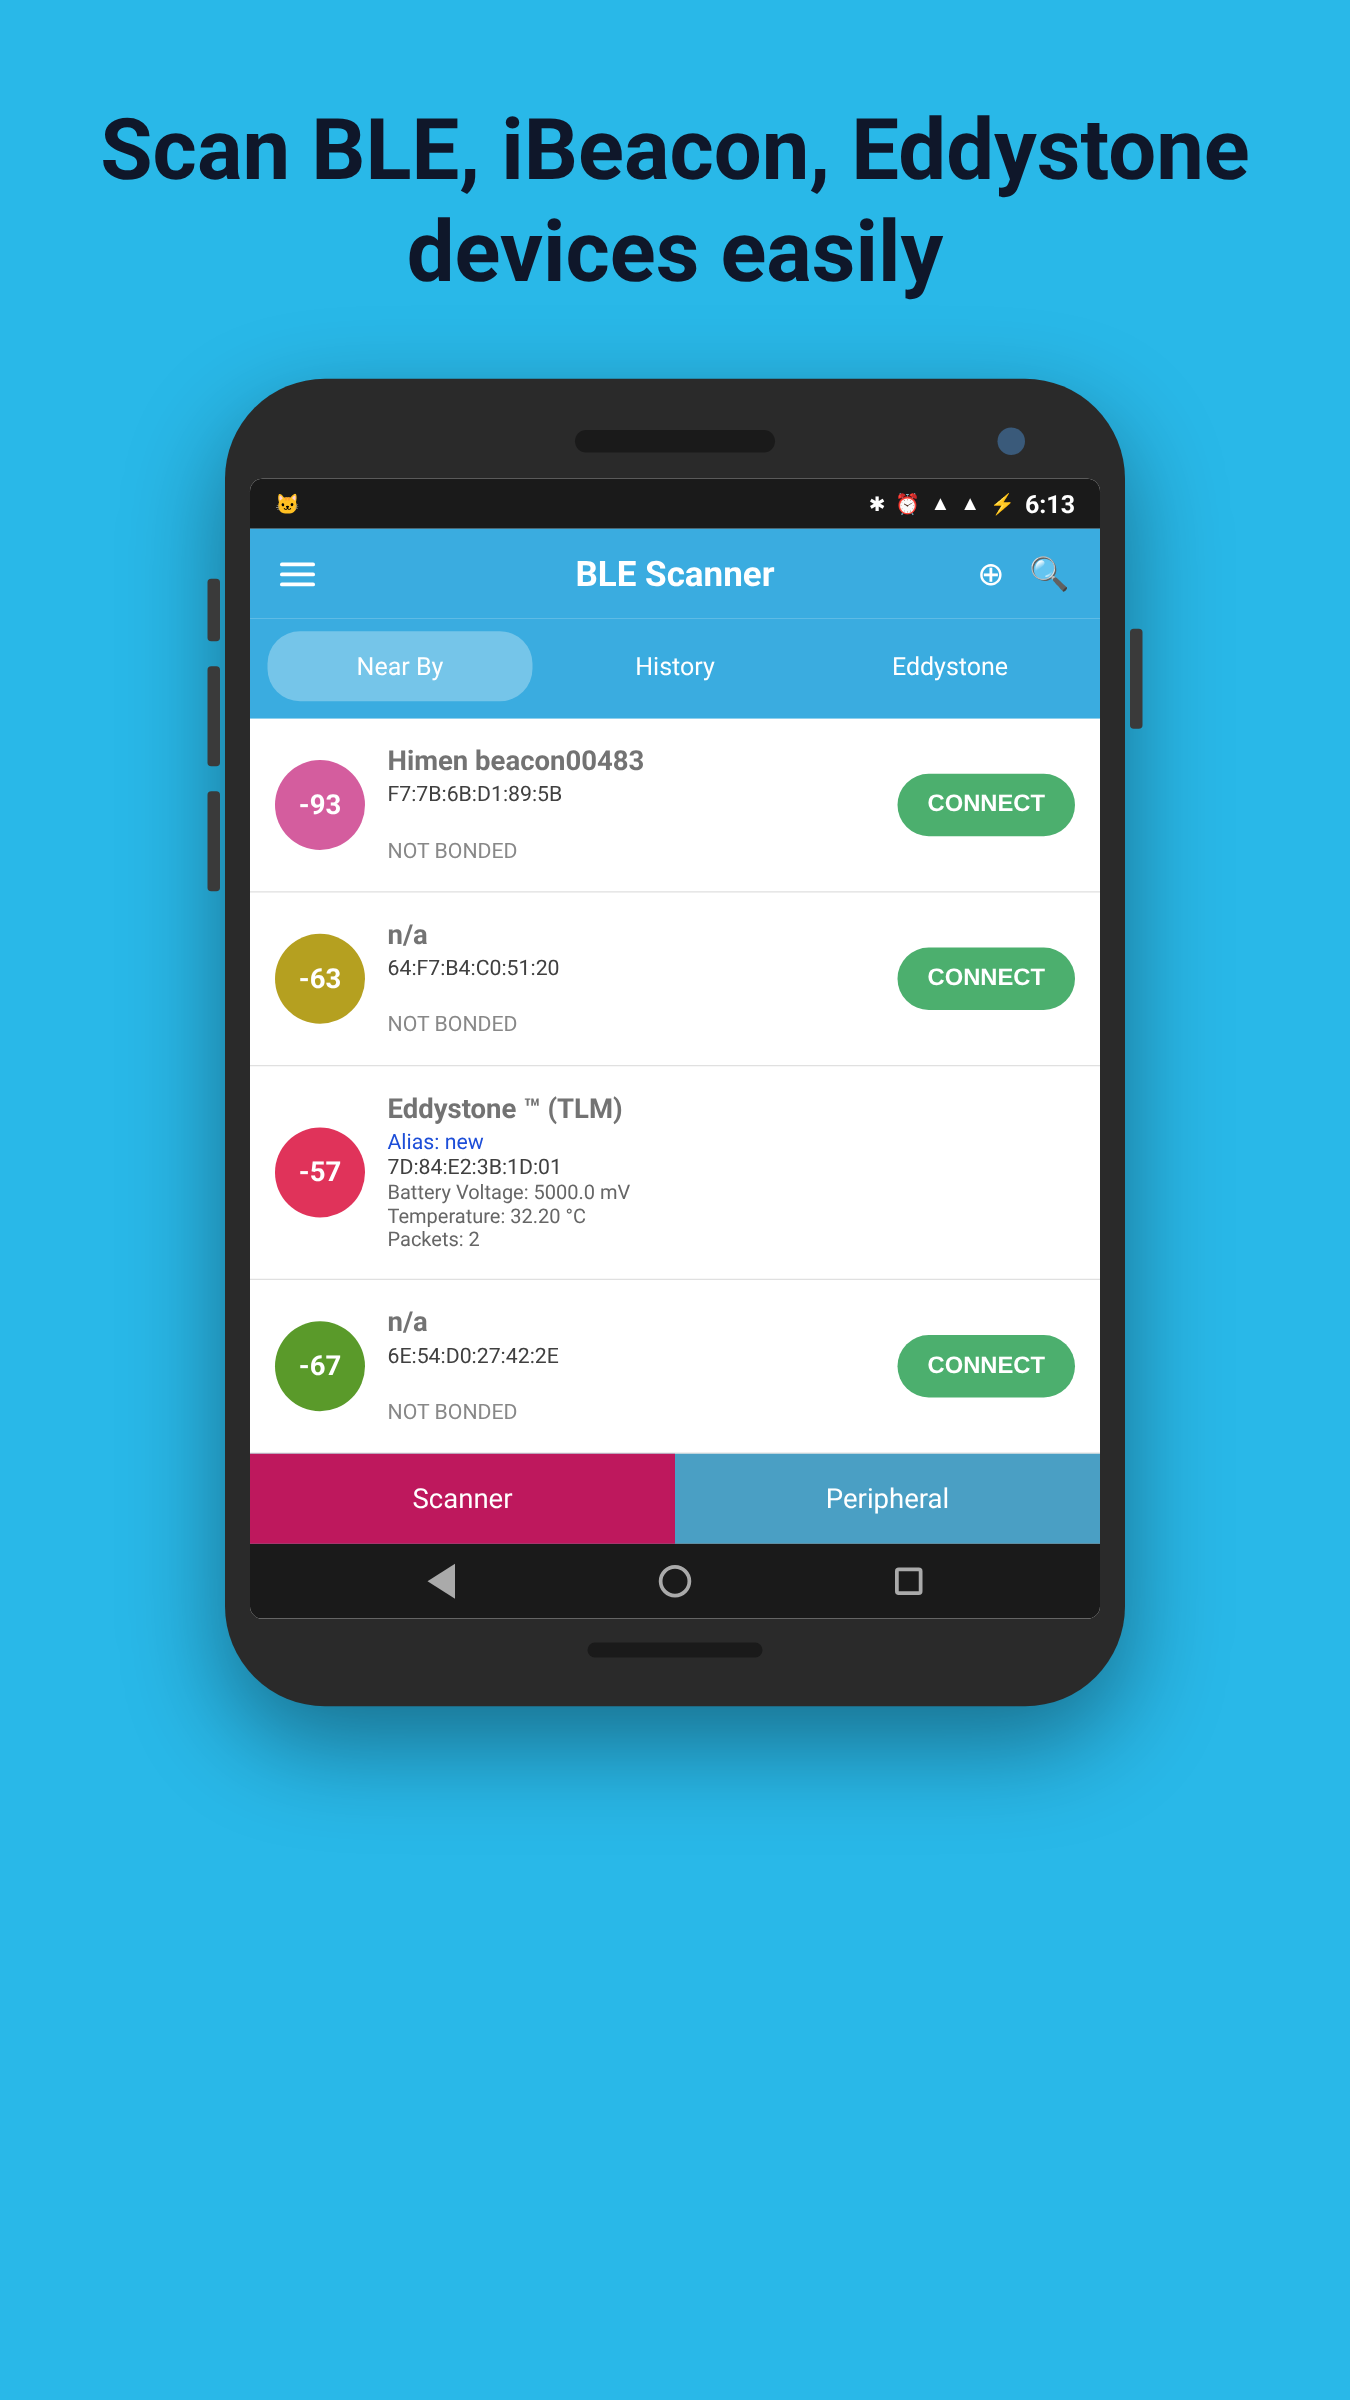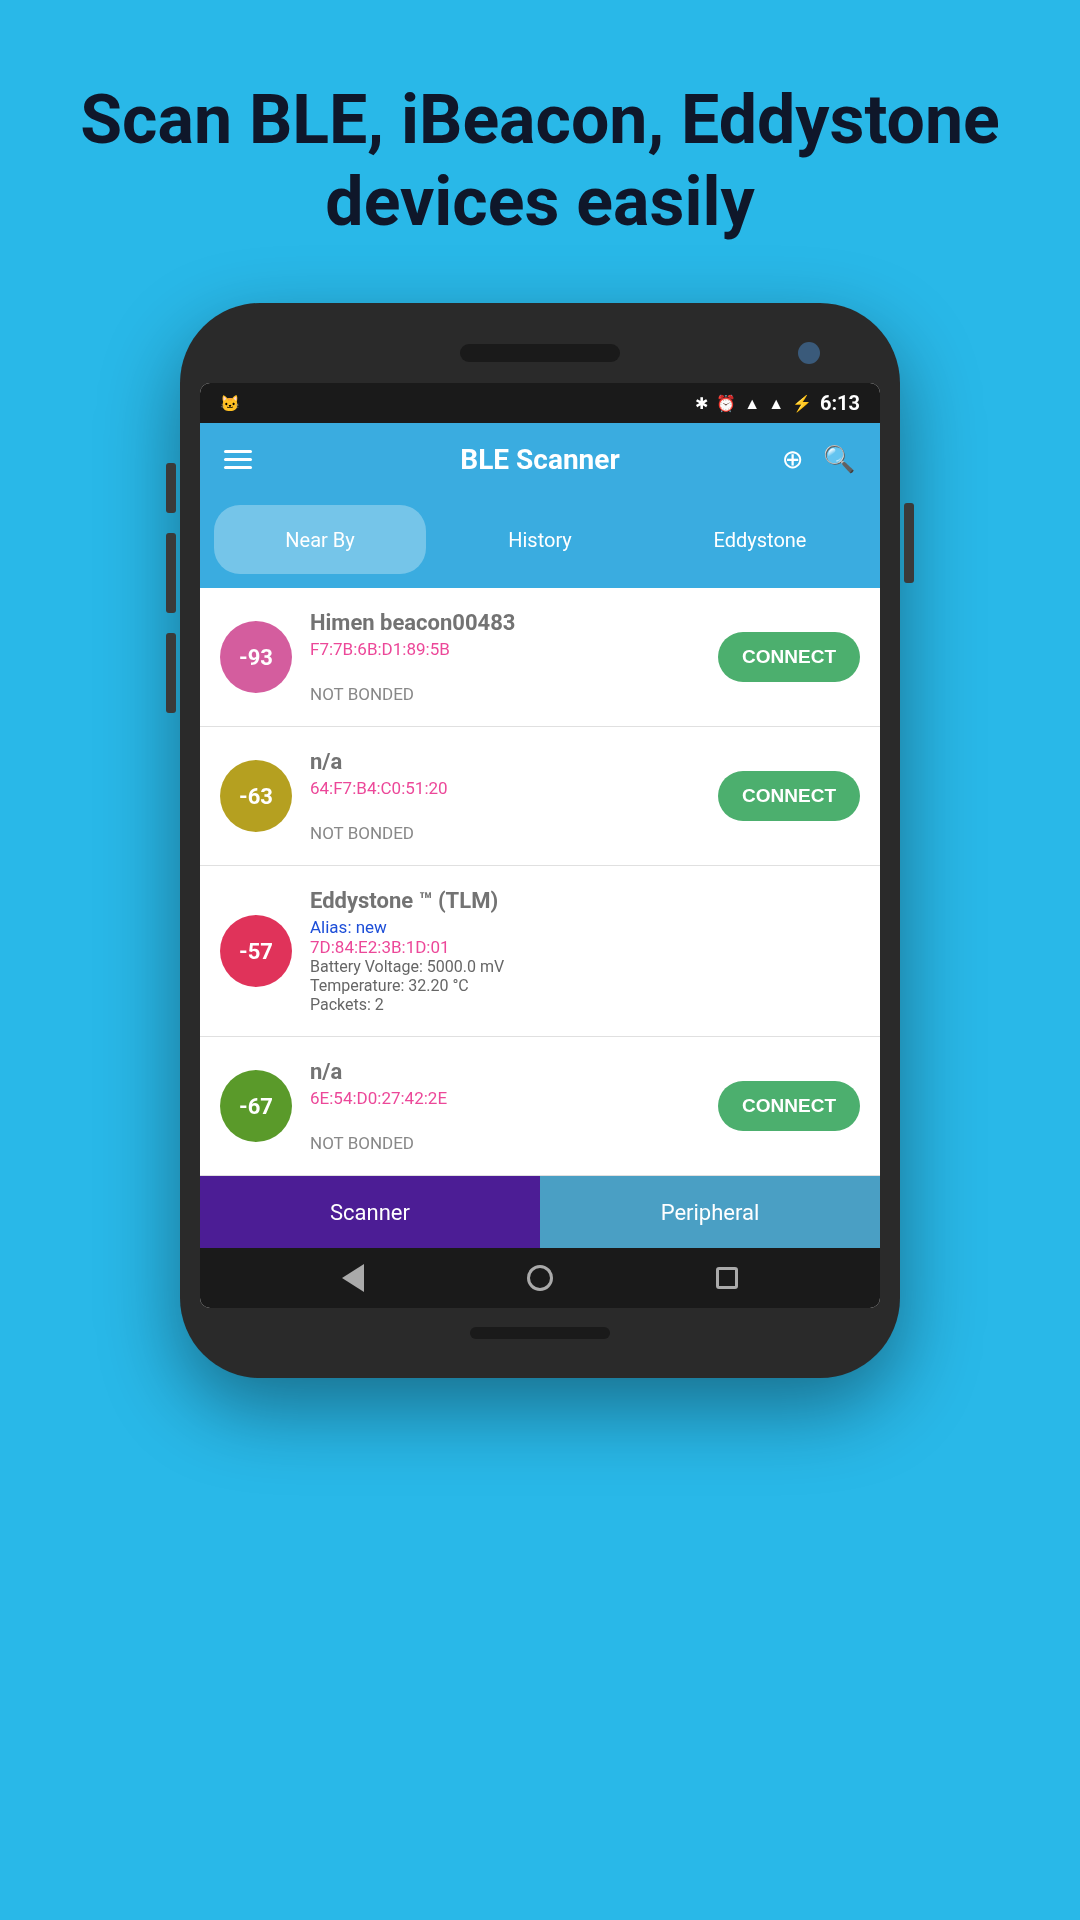--- a/index.html
+++ b/index.html
@@ -154,21 +154,21 @@
     
     .tab-bar {
       background: #3aace0;
       display: flex;
       padding: 10px 14px 14px;
       gap: 8px;
     }
 
     .tab-item {
       flex: 1;
-      height: 69px;
+      height: 56px;
       border-radius: 26px;
       display: flex;
       align-items: center;
       justify-content: center;
       font-size: 20px;
       color: white;
       cursor: pointer;
     }
 
     .tab-item.active {
@@ -207,21 +207,21 @@
 
     .device-name {
       font-size: 22px;
       font-weight: bold;
       color: #737373;
       margin-bottom: 4px;
     }
 
     .device-mac {
       font-size: 17px;
-      color: #ec4899;
+      color: #404040;
     }
 
     .device-status {
       font-size: 17px;
       color: #888;
       margin-top: 25px;
     }
 
     .device-alias {
       font-size: 17px;
@@ -258,21 +258,21 @@
       height: 72px;
       display: flex;
       align-items: center;
       justify-content: center;
       font-size: 22px;
       color: white;
       cursor: pointer;
     }
 
     .bottom-nav-item.active {
-      background: #4c1d95;
+      background: #be185d;
     }
 
     
     .android-nav {
       background: #1a1a1a;
       height: 60px;
       display: flex;
       align-items: center;
       justify-content: space-around;
       padding: 0 60px;

